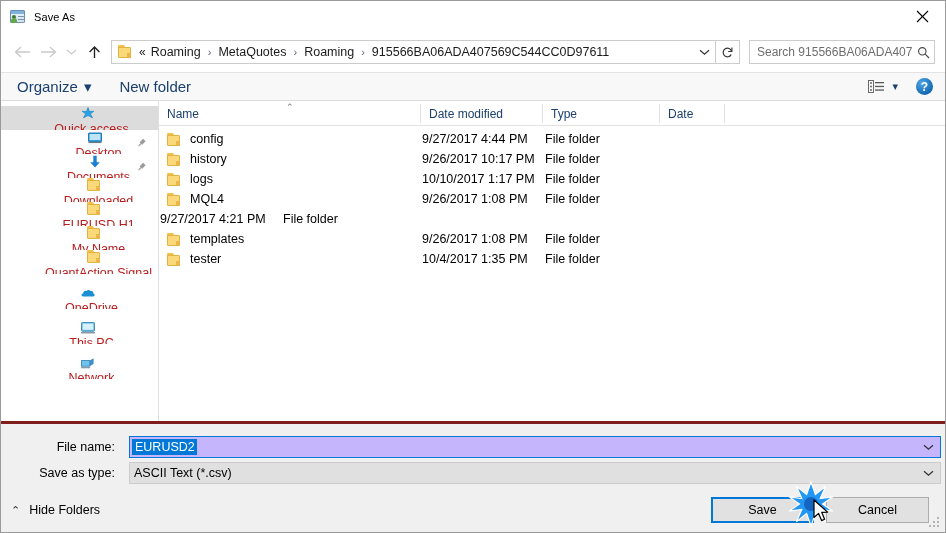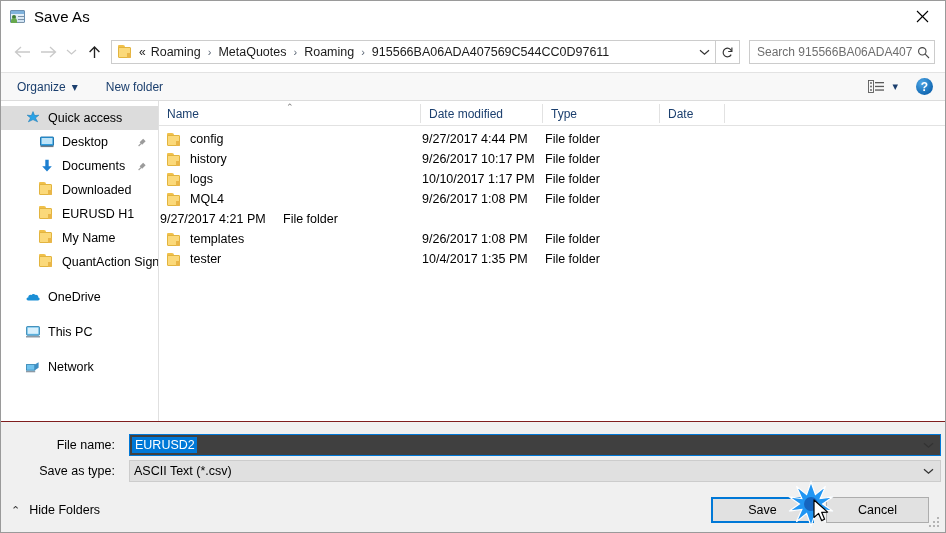--- a/index.html
+++ b/index.html
@@ -74,21 +74,21 @@
     background: #67a84d;
   }
   .title-icon .doclines {
     position: absolute;
     left: 8px; top: 7px;
     width: 6px; height: 1px;
     background: #7c93a8;
     box-shadow: 0 3px 0 #7c93a8, 0 6px 0 #7c93a8;
   }
   .title-text {
-    font-size: 15px;
+    font-size: 11px;
     color: #000000;
     letter-spacing: 0.1px;
   }
   .close-btn {
     position: absolute;
     right: 0; top: 0;
     width: 46px; height: 30px;
     display: flex;
     align-items: center;
     justify-content: center;
@@ -201,21 +201,21 @@
     min-height: 29px;
     background: #f8f8f8;
     border-top: 1px solid #e3e3e3;
     border-bottom: 1px solid #dcdcdc;
     display: flex;
     align-items: center;
     padding: 0 12px 0 16px;
     box-sizing: border-box;
   }
   .tbitem {
-    font-size: 12px;
+    font-size: 15px;
     color: #1b3f6e;
     display: flex;
     align-items: center;
     margin-right: 28px;
     height: 100%;
   }
   .tbitem .caret {
     margin-left: 6px;
     display: inline-block;
   }
@@ -259,23 +259,24 @@
     box-sizing: border-box;
     overflow: hidden;
   }
   .navitem {
     height: 24px;
     display: flex;
     align-items: center;
     padding-left: 24px;
     box-sizing: border-box;
     font-size: 12.5px;
-    color: #000000;
+    color: #b91c1c;
     position: relative;
     white-space: nowrap;
+    flex-direction: column;
   }
   .navitem.level2 { padding-left: 38px; }
   .navitem.selected { background: #dcdcdc; }
   .navitem.group-gap { margin-top: 11px; }
   .navicon {
     width: 16px; height: 16px;
     margin-right: 7px;
     position: relative;
     flex: 0 0 auto;
   }
@@ -387,21 +388,21 @@
     white-space: nowrap;
   }
   .cell-name .folder { margin-right: 8px; flex: 0 0 auto; }
   .cell-date { width: 122px; padding-left: 1px; box-sizing: border-box; white-space: nowrap; }
   .cell-type { width: 117px; padding-left: 2px; box-sizing: border-box; white-space: nowrap; }
   .cell-size { width: 65px; box-sizing: border-box; }
 
   
   .formarea {
     background: #f0f0f0;
-    border-top: 1px solid #7f1d1d;
+    border-top: 3px solid #7f1d1d;
     padding: 12px 4px 0 16px;
     box-sizing: border-box;
     height: 67px;
     min-height: 67px;
   }
   .formrow {
     display: flex;
     align-items: center;
     height: 22px;
     margin-bottom: 4px;
@@ -418,21 +419,21 @@
   .combo {
     flex: 1 1 auto;
     height: 22px;
     display: flex;
     align-items: center;
     box-sizing: border-box;
     position: relative;
     min-width: 0;
   }
   .combo.filename {
-    background: #404040;
+    background: #c4b5fd;
     border: 1px solid #0078d7;
   }
   .combo.filetype {
     background: #e0e0e0;
     border: 1px solid #cccccc;
   }
   .combo .value {
     font-size: 12.5px;
     padding-left: 4px;
     white-space: nowrap;

